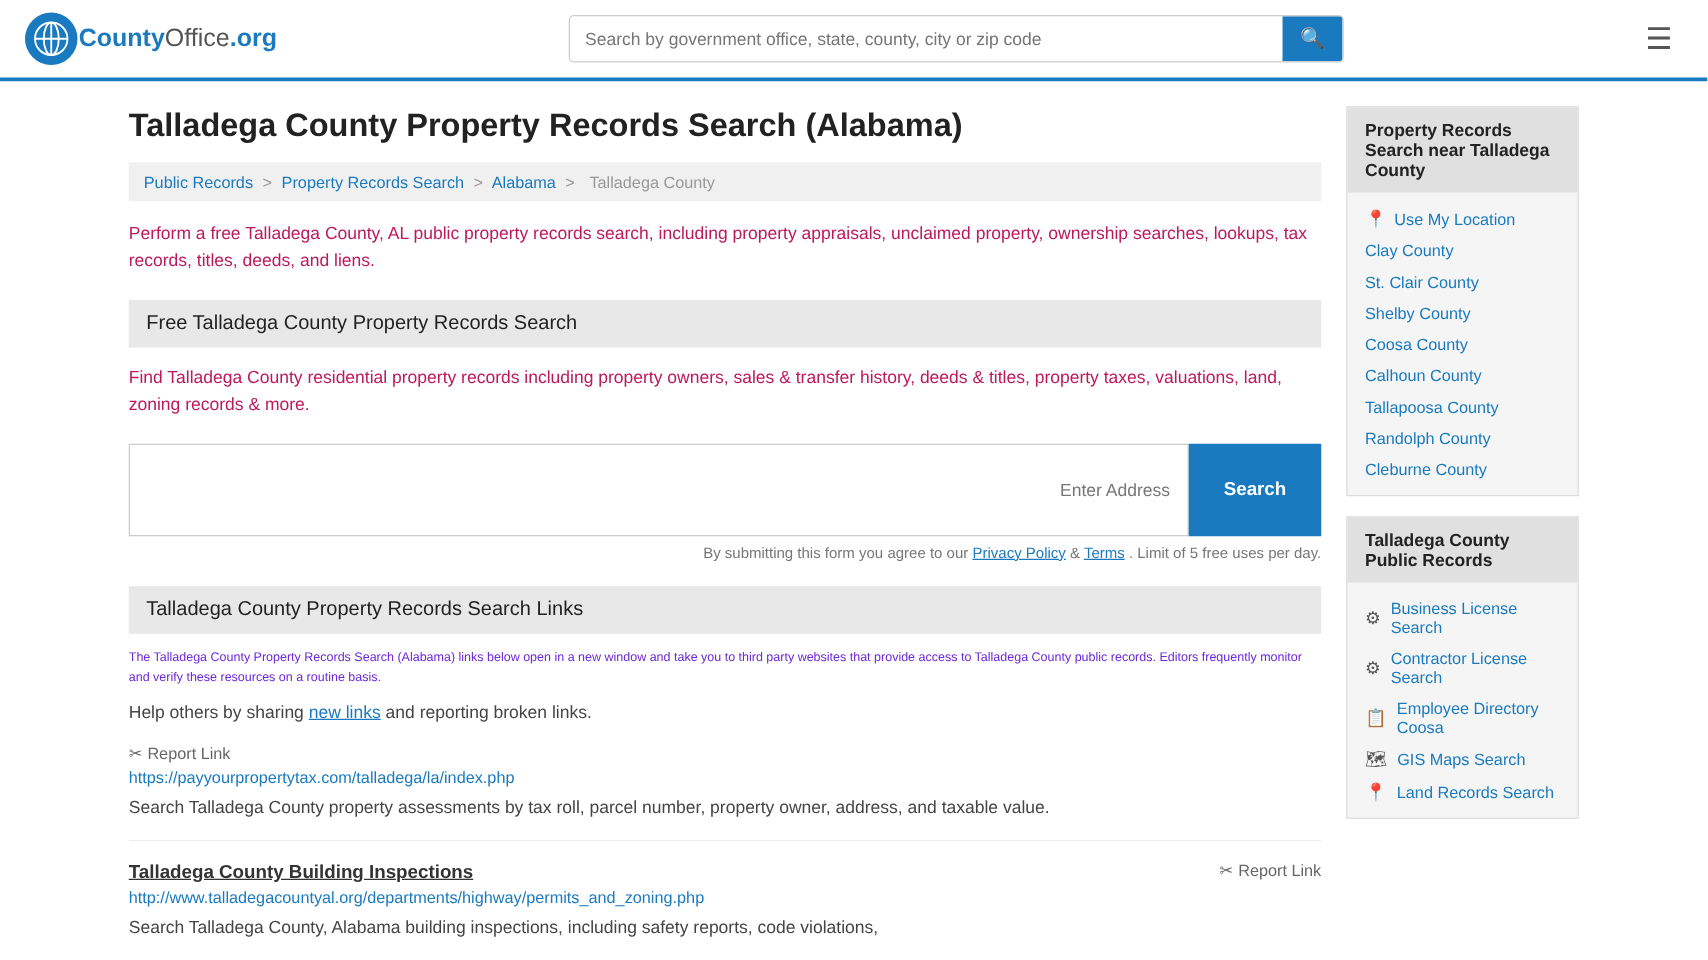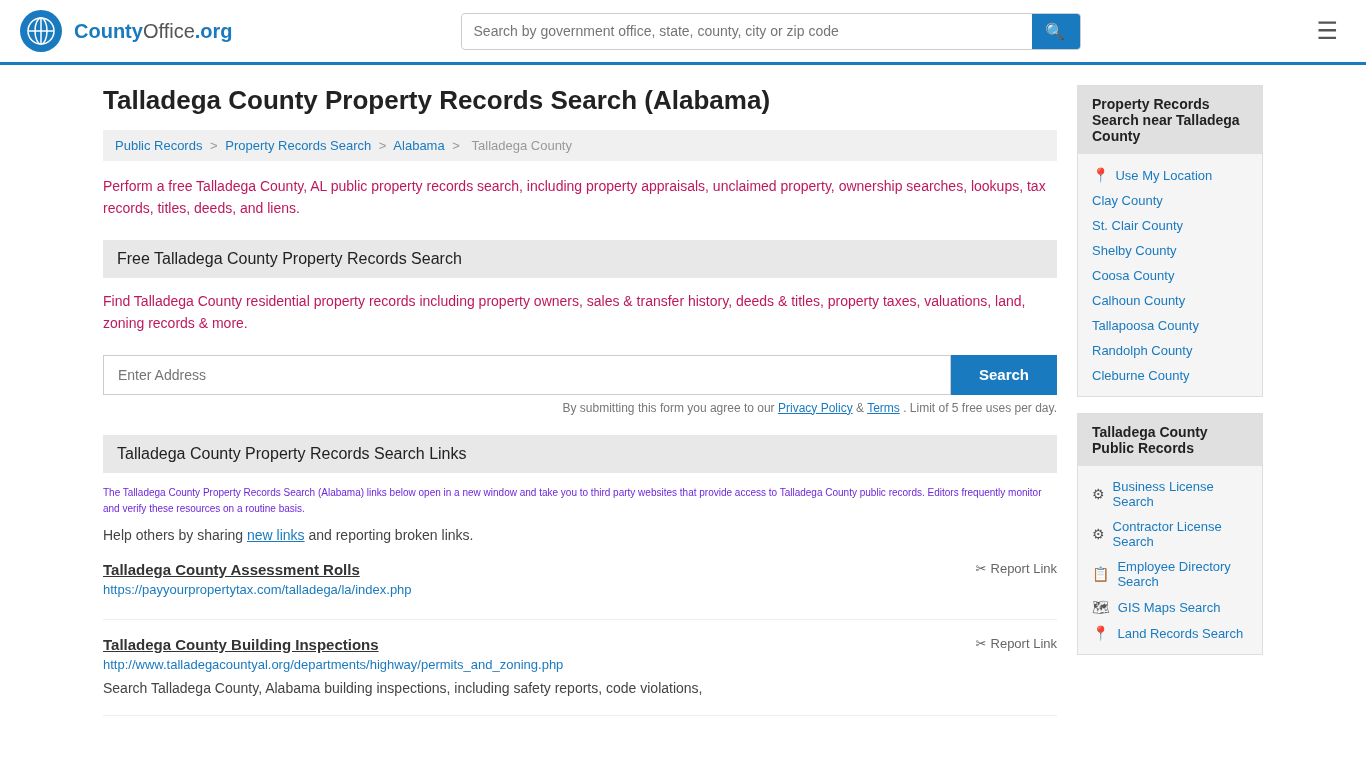--- a/index.html
+++ b/index.html
@@ -10,21 +10,21 @@
       background: #fff;
       border-bottom: 3px solid #1a7abf;
       padding: 10px 20px;
       display: flex;
       align-items: center;
       justify-content: space-between;
     }
     .logo-area {
       display: flex;
       align-items: center;
-      gap: 12px;
+      gap: 1px;
     }
     .logo-circle {
       width: 42px; height: 42px;
       background: #1a7abf;
       border-radius: 50%;
       display: flex; align-items: center; justify-content: center;
       color: white; font-size: 18px; font-weight: bold;
     }
 
     .search-bar-header {
@@ -109,24 +109,25 @@
     }
 
     
     .address-search {
       display: flex;
       margin-bottom: 6px;
     }
     .address-search input {
       flex: 1;
       border: 1px solid #ccc;
-      padding: 11px 14px;
+      padding: 28px 14px;
       font-size: 14px;
       outline: none;
       color: #555;
+      text-align: right;
     }
     .address-search button {
       background: #1a7abf;
       color: white;
       border: none;
       padding: 10px 28px;
       font-size: 15px;
       font-weight: bold;
       cursor: pointer;
     }
@@ -301,27 +302,27 @@
       <div class="section-header">Talladega County Property Records Search Links</div>
       <p class="links-description">The Talladega County Property Records Search (Alabama) links below open in a new window and take you to third party websites that provide access to Talladega County public records. Editors frequently monitor and verify these resources on a routine basis.</p>
       <p class="share-line">
         <span>Help others by sharing</span>
         <a href="#">new links</a>
         <span>and reporting broken links.</span>
       </p>
 
       <div class="link-item">
         <div class="link-item-header">
-          <span class="link-item-title">Talladega County Assessment Rolls</span>
           <span class="report-link">
             <span>✂</span>
             <span>Report Link</span>
           </span>
         </div>
         <div class="link-item-url">https://payyourpropertytax.com/talladega/la/index.php</div>
+        <div class="link-item-desc">Search Talladega County property assessments by tax roll, parcel number, property owner, address, and taxable value.</div>
       </div>
 
       <div class="link-item">
         <div class="link-item-header">
           <span class="link-item-title">Talladega County Building Inspections</span>
           <span class="report-link">
             <span>✂</span>
             <span>Report Link</span>
           </span>
         </div>
@@ -357,21 +358,21 @@
         <li>
           <span class="sidebar-icon">⚙</span>
           <a href="#">Business License Search</a>
         </li>
         <li>
           <span class="sidebar-icon">⚙</span>
           <a href="#">Contractor License Search</a>
         </li>
         <li>
           <span class="sidebar-icon">📋</span>
-          <a href="#">Employee Directory Search</a>
+          <a href="#">Employee Directory Coosa</a>
         </li>
         <li>
           <span class="sidebar-icon">🗺</span>
           <a href="#">GIS Maps Search</a>
         </li>
         <li>
           <span class="sidebar-icon">📍</span>
           <a href="#">Land Records Search</a>
         </li>
       </ul>

